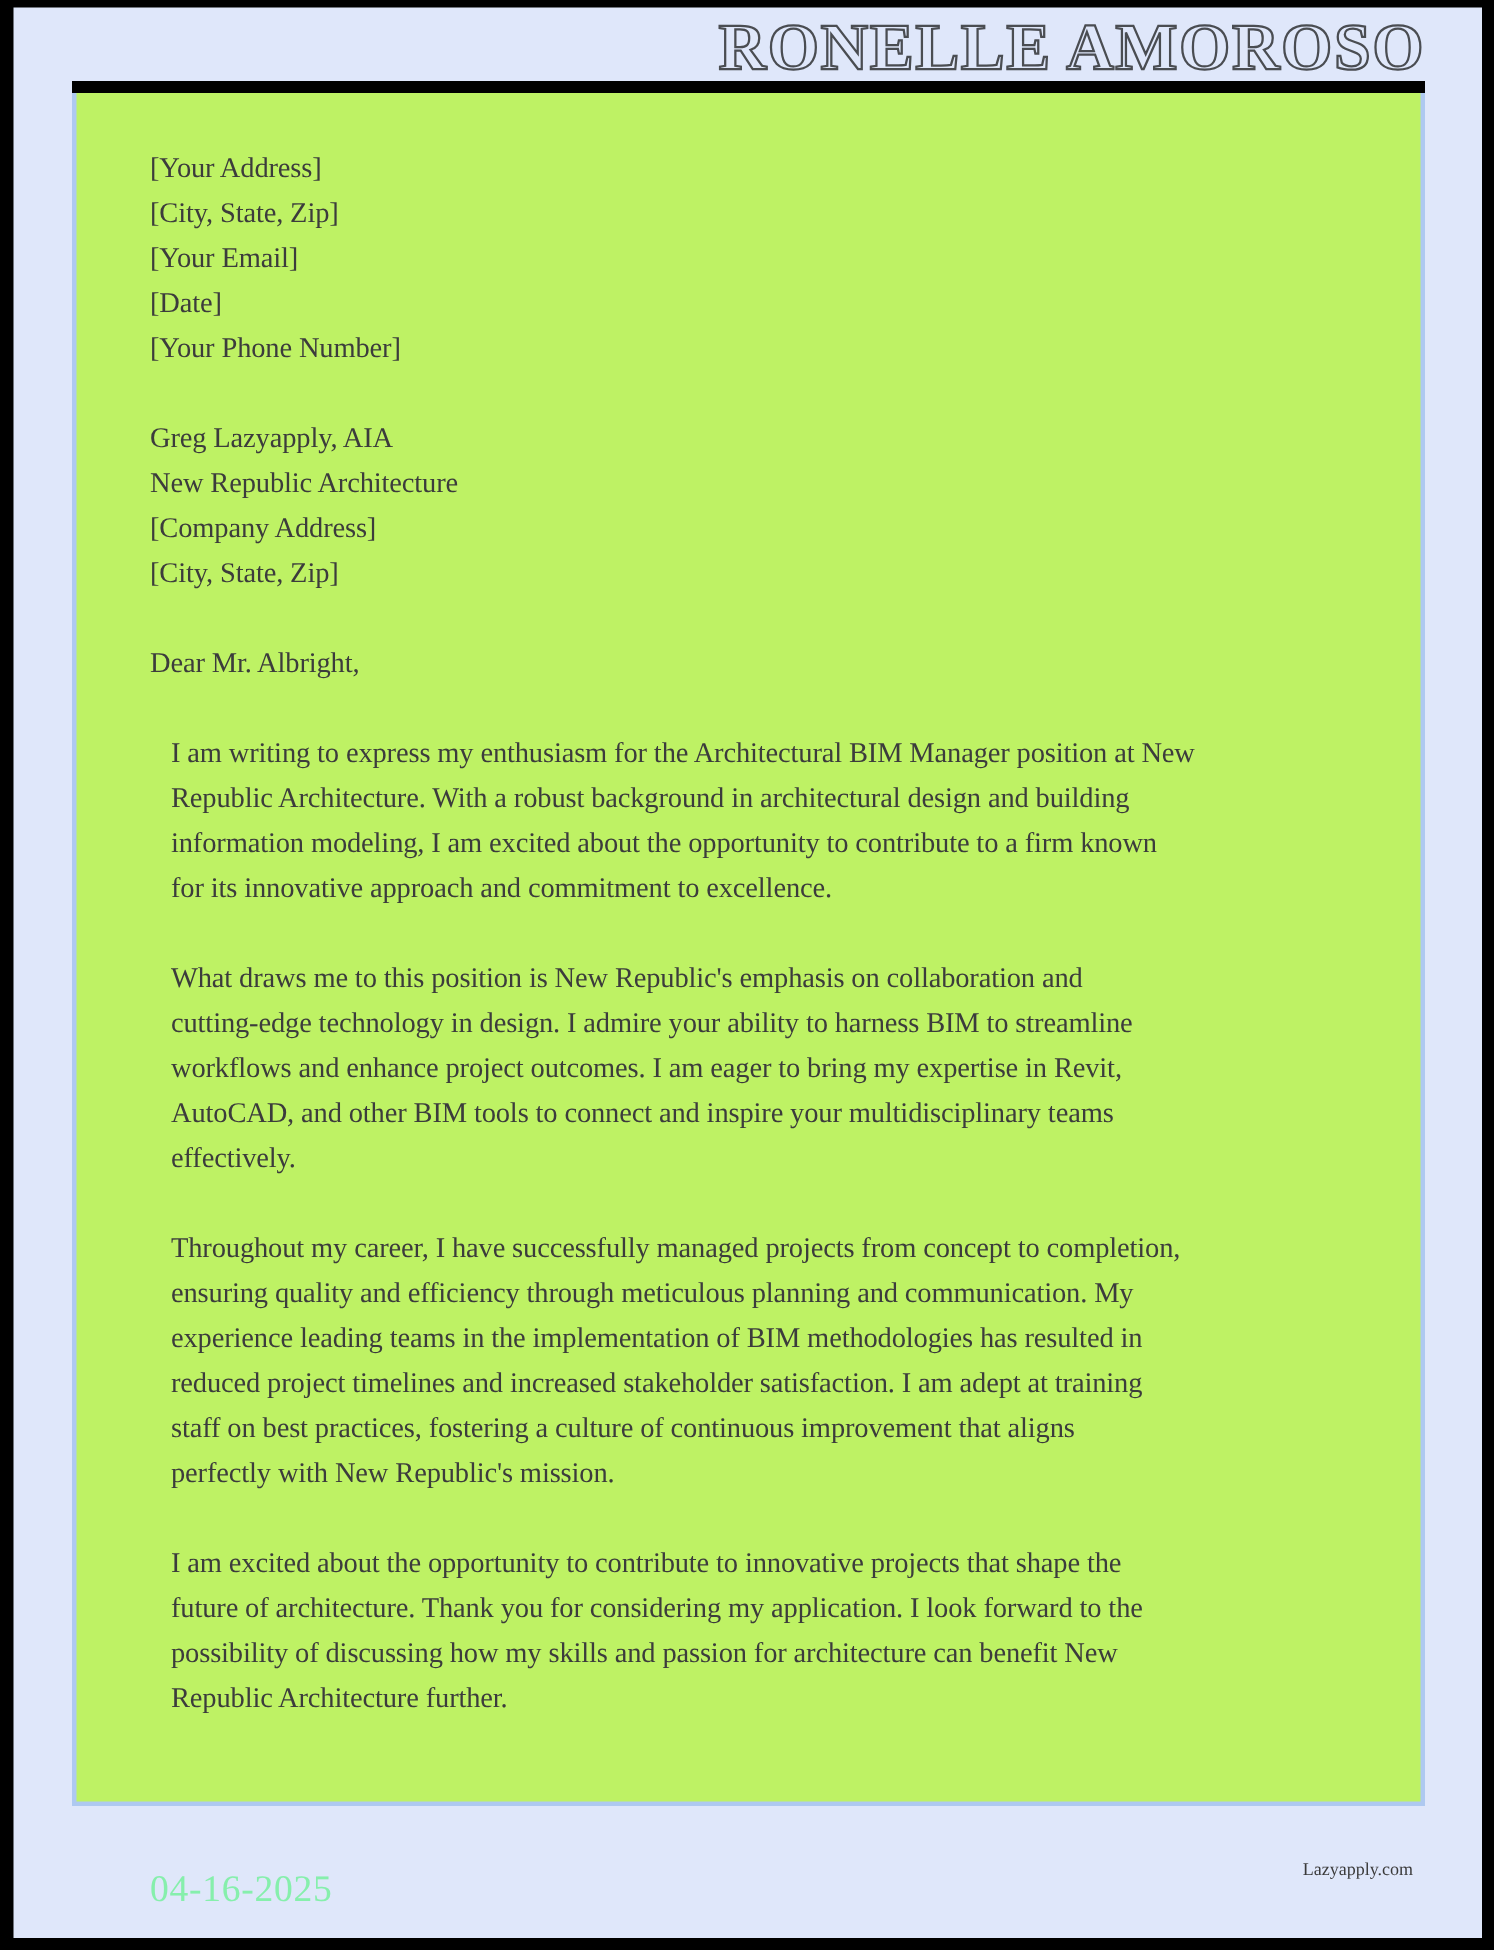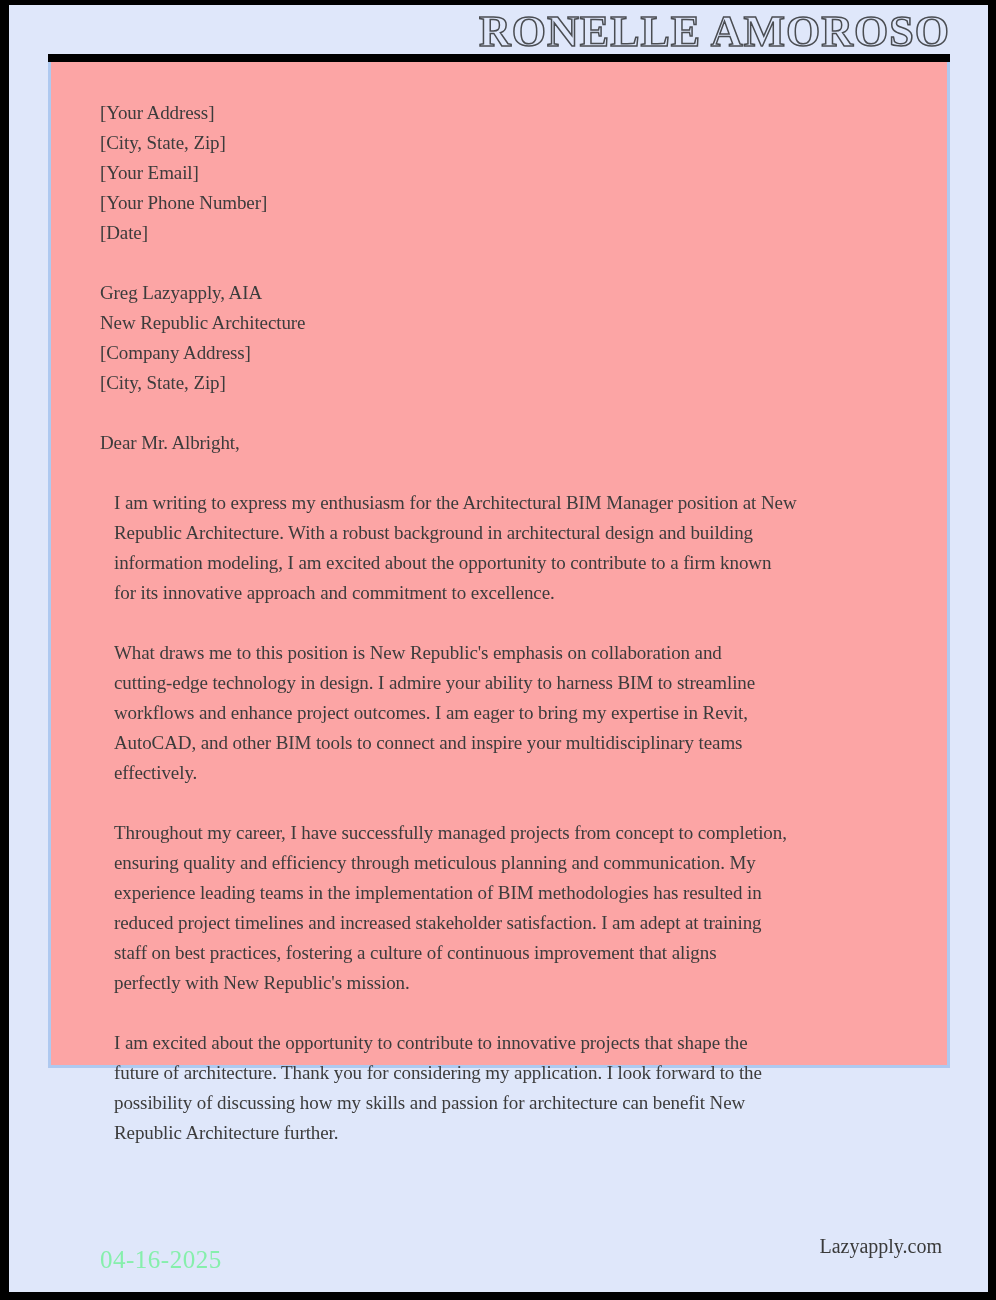--- a/index.html
+++ b/index.html
@@ -47,22 +47,22 @@
     top: 54px;
     width: 902px;
     height: 8px;
     background: #000000;
   }
   .page {
     position: absolute;
     left: 48px;
     top: 62px;
     width: 902px;
-    height: 1006px;
-    background: #fca5a5;
+    height: 1142px;
+    background: #bef264;
     border-left: 3px solid #aec9f0;
     border-right: 3px solid #aec9f0;
     border-bottom: 3px solid #aec9f0;
     box-sizing: border-box;
   }
   .content {
     position: absolute;
     left: 49px;
     top: 36px;
     width: 810px;
@@ -91,21 +91,21 @@
     font-size: 25px;
     line-height: 30px;
     letter-spacing: 0.5px;
     color: #86efac;
     z-index: 5;
   }
   .watermark {
     position: absolute;
     right: 54px;
     top: 1236px;
-    font-size: 20px;
+    font-size: 12px;
     line-height: 20px;
     color: #3a3a3a;
     z-index: 4;
   }
 </style>
 </head>
 <body>
 
 <div class="canvas">
 
@@ -115,22 +115,22 @@
 
   <div class="divider-bar"></div>
 
   <div class="page">
     <div class="content">
 
       <div class="block">
         <div class="line">[Your Address]</div>
         <div class="line">[City, State, Zip]</div>
         <div class="line">[Your Email]</div>
+        <div class="line">[Date]</div>
         <div class="line">[Your Phone Number]</div>
-        <div class="line">[Date]</div>
       </div>
 
       <div class="block">
         <div class="line">Greg Lazyapply, AIA</div>
         <div class="line">New Republic Architecture</div>
         <div class="line">[Company Address]</div>
         <div class="line">[City, State, Zip]</div>
       </div>
 
       <div class="block">Dear Mr. Albright,</div>

